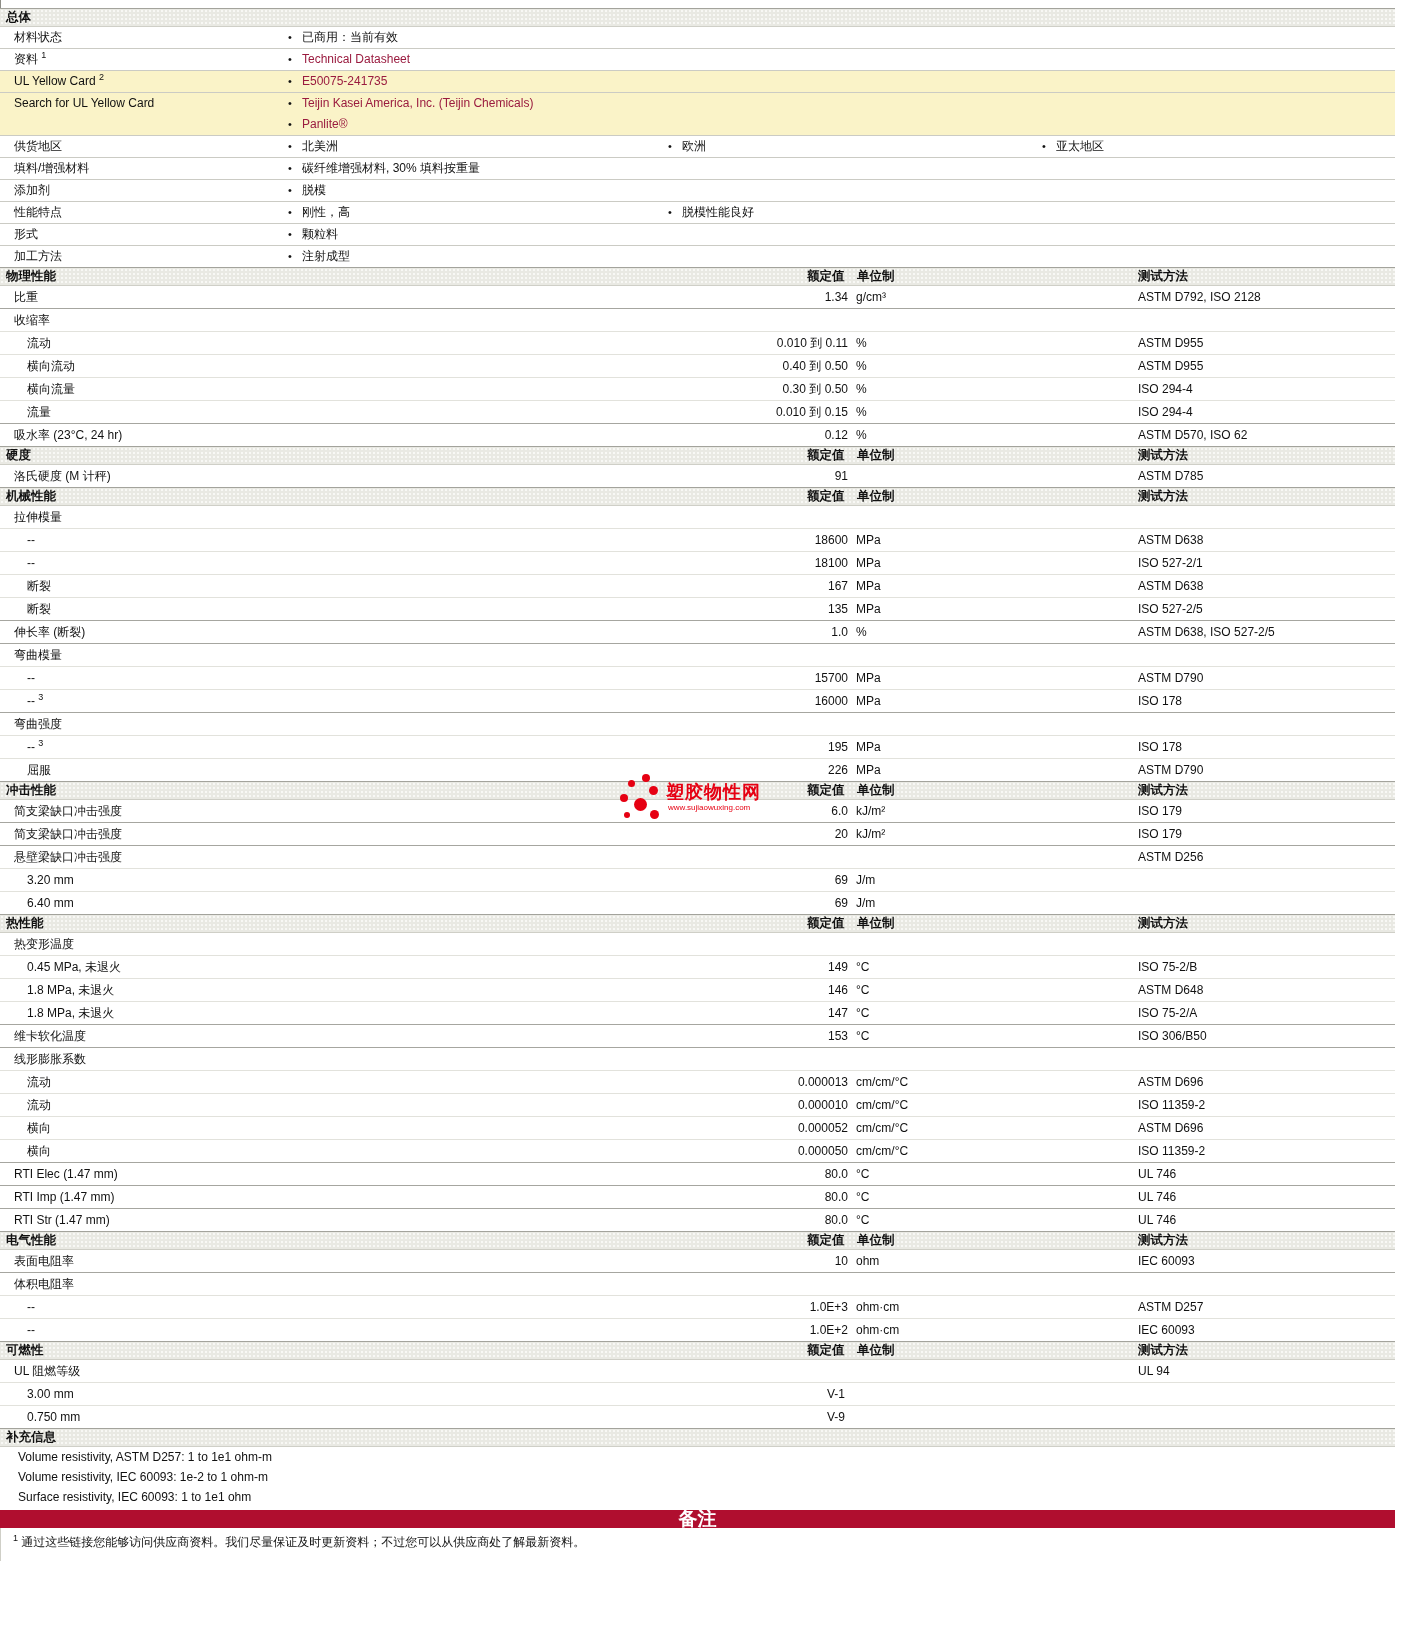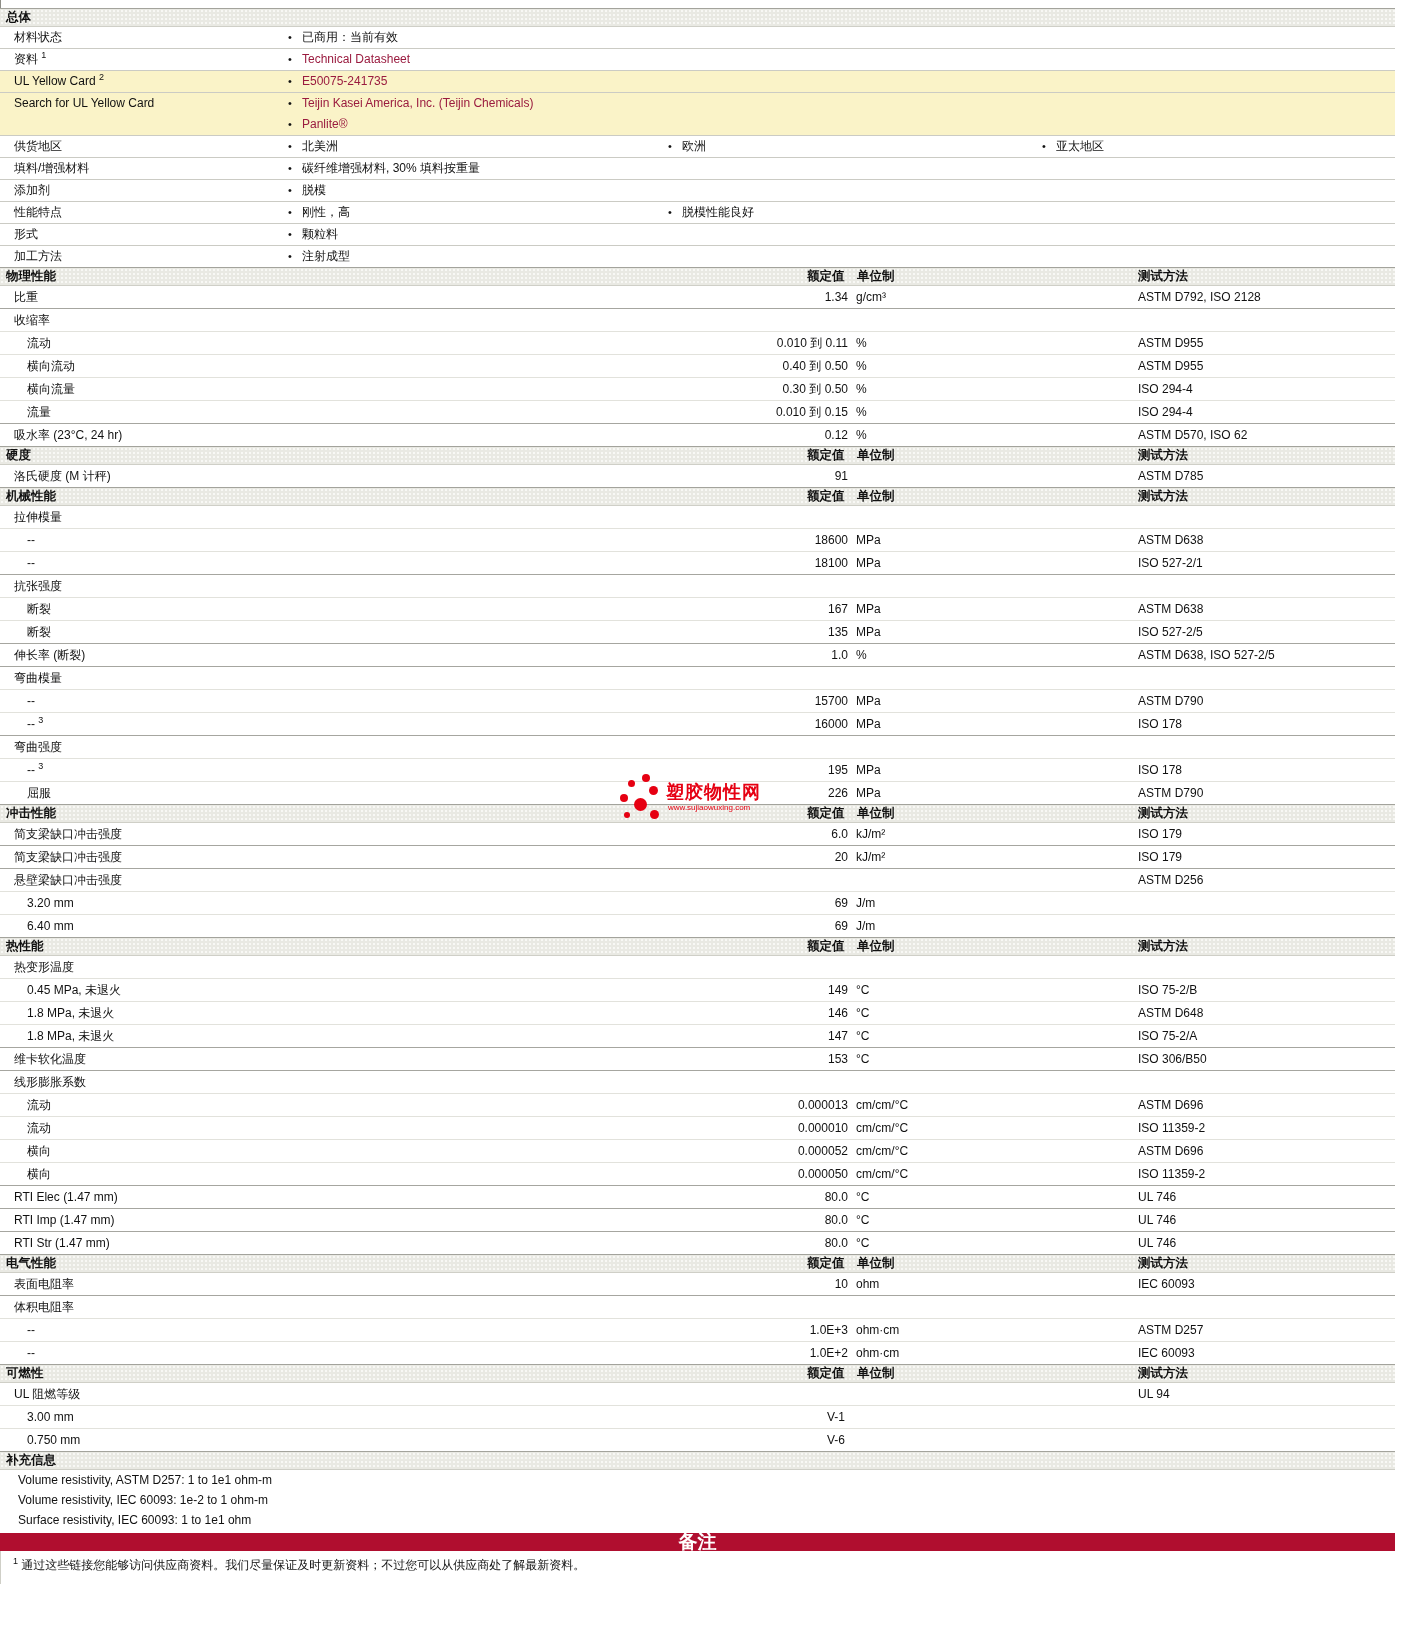--- a/index.html
+++ b/index.html
@@ -226,23 +226,20 @@
           <span class="p-value">18600</span>
           <span class="p-unit">MPa</span>
           <span class="p-method">ASTM D638</span>
         </div>
         <div class="prow minor">
           <span class="p-label ind">--</span>
           <span class="p-value">18100</span>
           <span class="p-unit">MPa</span>
           <span class="p-method">ISO 527-2/1</span>
         </div>
-        <div class="prow major">
-          <span class="p-label">抗张强度</span>
-        </div>
         <div class="prow minor">
           <span class="p-label ind">断裂</span>
           <span class="p-value">167</span>
           <span class="p-unit">MPa</span>
           <span class="p-method">ASTM D638</span>
         </div>
         <div class="prow minor">
           <span class="p-label ind">断裂</span>
           <span class="p-value">135</span>
           <span class="p-unit">MPa</span>
@@ -438,21 +435,21 @@
         <div class="prow first major">
           <span class="p-label">UL 阻燃等级</span>
           <span class="p-method">UL 94</span>
         </div>
         <div class="prow minor">
           <span class="p-label ind">3.00 mm</span>
           <span class="p-value mid">V-1</span>
         </div>
         <div class="prow minor">
           <span class="p-label ind">0.750 mm</span>
-          <span class="p-value mid">V-6</span>
+          <span class="p-value mid">V-9</span>
         </div>
       </div>
     </div>
 
   <div>
     <div class="sec-header">
       <span class="sec-title">补充信息</span>
     </div>
     <div id="supp-lines">
         <div class="supp-line">Volume resistivity, ASTM D257: 1 to 1e1 ohm-m</div>

